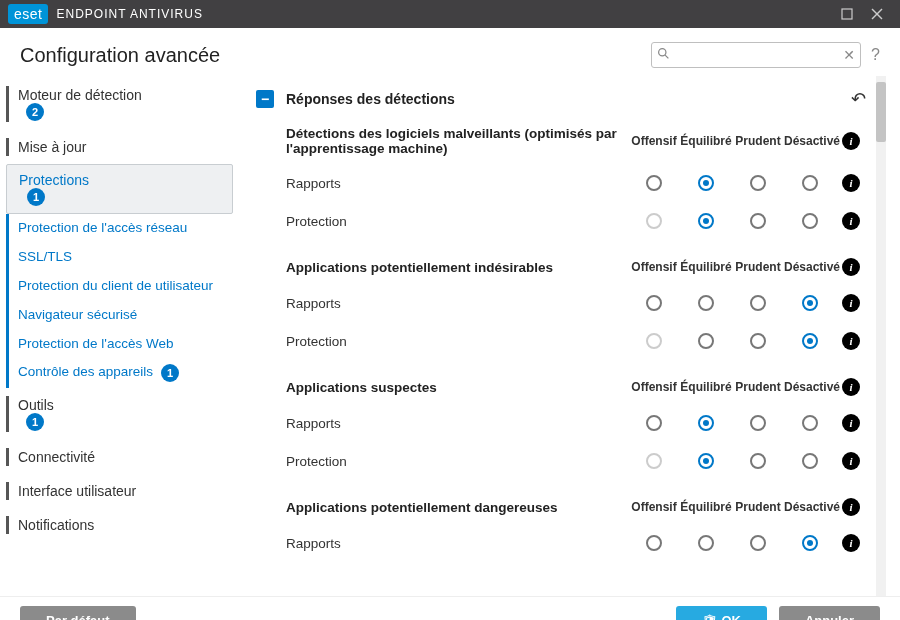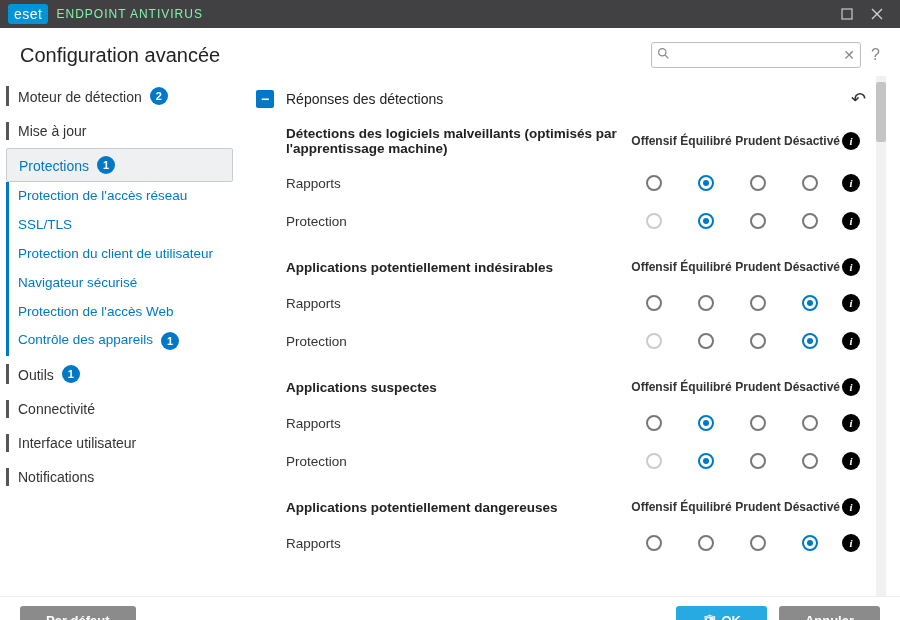--- a/index.html
+++ b/index.html
@@ -1,43 +1,43 @@
 <!DOCTYPE html>
 <html><head>
 <meta charset="utf-8">
 <style>
   * { box-sizing: border-box; }
   body { margin: 0; font-family: "Segoe UI", Arial, sans-serif; background: #fff; width: 900px; height: 620px; overflow: hidden; color: #333; }
   .titlebar { height: 28px; background: #414042; display: flex; align-items: center; padding: 0 8px; color: #fff; }
   .brand-logo { background: #0094d8; color: #fff; border-radius: 3px; padding: 2px 6px; font-weight: normal; font-size: 14px; letter-spacing: 0.5px; margin-right: 8px; }
-  .brand-product { font-size: 12px; letter-spacing: 1px; color: #86efac; }
+  .brand-product { font-size: 12px; letter-spacing: 1px; color: #ffffff; }
   .titlebar-spacer { flex: 1; }
   .titlebar-btn { width: 30px; height: 28px; display: flex; align-items: center; justify-content: center; color: #ccc; cursor: pointer; font-size: 14px; }
   .header { padding: 14px 20px 8px 20px; display: flex; align-items: center; }
   .header-title { font-size: 20px; color: #222; }
   .header-spacer { flex: 1; }
   .search-wrap { position: relative; }
   .search-input { width: 210px; height: 26px; border: 1px solid #bfbfbf; border-radius: 3px; padding: 2px 24px 2px 24px; font-size: 13px; background: #fff; }
   .search-icon { position: absolute; left: 6px; top: 50%; transform: translateY(-50%); color: #888; font-size: 13px; }
   .clear-icon { position: absolute; right: 6px; top: 50%; transform: translateY(-50%); color: #888; font-size: 14px; cursor: pointer; }
   .help-icon { margin-left: 10px; color: #888; font-size: 16px; cursor: pointer; }
   .body { display: flex; height: 520px; }
   .sidebar { width: 242px; padding: 2px 0 0 0; border-right: 1px solid transparent; font-size: 14px; overflow-y:auto;}
-  .nav-item { padding: 9px 18px; cursor: pointer; position: relative; display: flex; align-items: flex-end; color: #333; }
+  .nav-item { padding: 9px 18px; cursor: pointer; position: relative; display: flex; align-items: flex-start; color: #333; flex-direction: column; }
   .nav-item.top { font-weight: 400; }
   .nav-item.top::before { content: ""; position: absolute; left: 6px; top: 8px; bottom: 8px; width: 3px; background: #565656; }
   .nav-item.active { color: #0078c8; background: #eef0f2; border: 1px solid #c8cdd1; margin: 0 8px 0 6px; padding: 7px 12px; border-radius: 2px; }
   .nav-sub { padding: 6px 18px 6px 18px; cursor: pointer; color: #0078c8; font-size: 13.5px; line-height: 1.25; position:relative; }
   .nav-sub::before { content:""; position:absolute; left:6px; top:0; bottom:0; width:3px; background:#0078c8; }
   .badge { display: inline-flex; align-items:center; justify-content:center; min-width:18px; height:18px; border-radius:9px; background:#0078c8; color:#fff; font-size:11px; font-weight:bold; margin-left:8px; padding:0 5px;}
   .content { flex: 1; padding: 0 14px 0 14px; position: relative; overflow:hidden; display:flex; }
   .panel { flex:1; overflow-y:auto; padding-right:10px; }
   .section-head { display:flex; align-items:center; padding: 12px 0 8px 0; }
   .collapse-box { width:18px; height:18px; background:#0078c8; color:#fff; display:flex; align-items:center; justify-content:center; font-weight:bold; font-size:14px; border-radius:2px; margin-right:12px; cursor:pointer;}
-  .section-title { font-weight:400; font-size:14px; color:#222; }
+  .section-title { font-weight:700; font-size:14px; color:#222; }
   .undo-icon { margin-left:auto; cursor:pointer; font-size:18px; color:#333; }
   .group { margin: 8px 0 18px 30px; }
   .group-head { display:grid; grid-template-columns: 1fr 52px 52px 52px 52px 30px; align-items:center; gap:0; font-size:12px; padding-bottom:8px; }
   .group-title { font-weight:600; font-size:13.5px; color:#222; padding-right:8px;}
   .col-label { text-align:center; font-weight:600; color:#333; }
   .info-icon { width:18px; height:18px; border-radius:50%; background:#000; color:#fff; display:inline-flex; align-items:center; justify-content:center; font-size:11px; font-weight:bold; font-style:italic; font-family:Georgia,serif; cursor:pointer; justify-self:center;}
   .row { display:grid; grid-template-columns: 1fr 52px 52px 52px 52px 30px; align-items:center; padding: 10px 0; font-size:13.5px; color:#333; }
   .radio { width:16px; height:16px; border:2px solid #777; border-radius:50%; justify-self:center; cursor:pointer; position:relative; background:#fff;}
   .radio.selected { border-color:#0078c8; }
   .radio.selected::after { content:""; position:absolute; left:3px; top:3px; width:6px; height:6px; border-radius:50%; background:#0078c8; }

